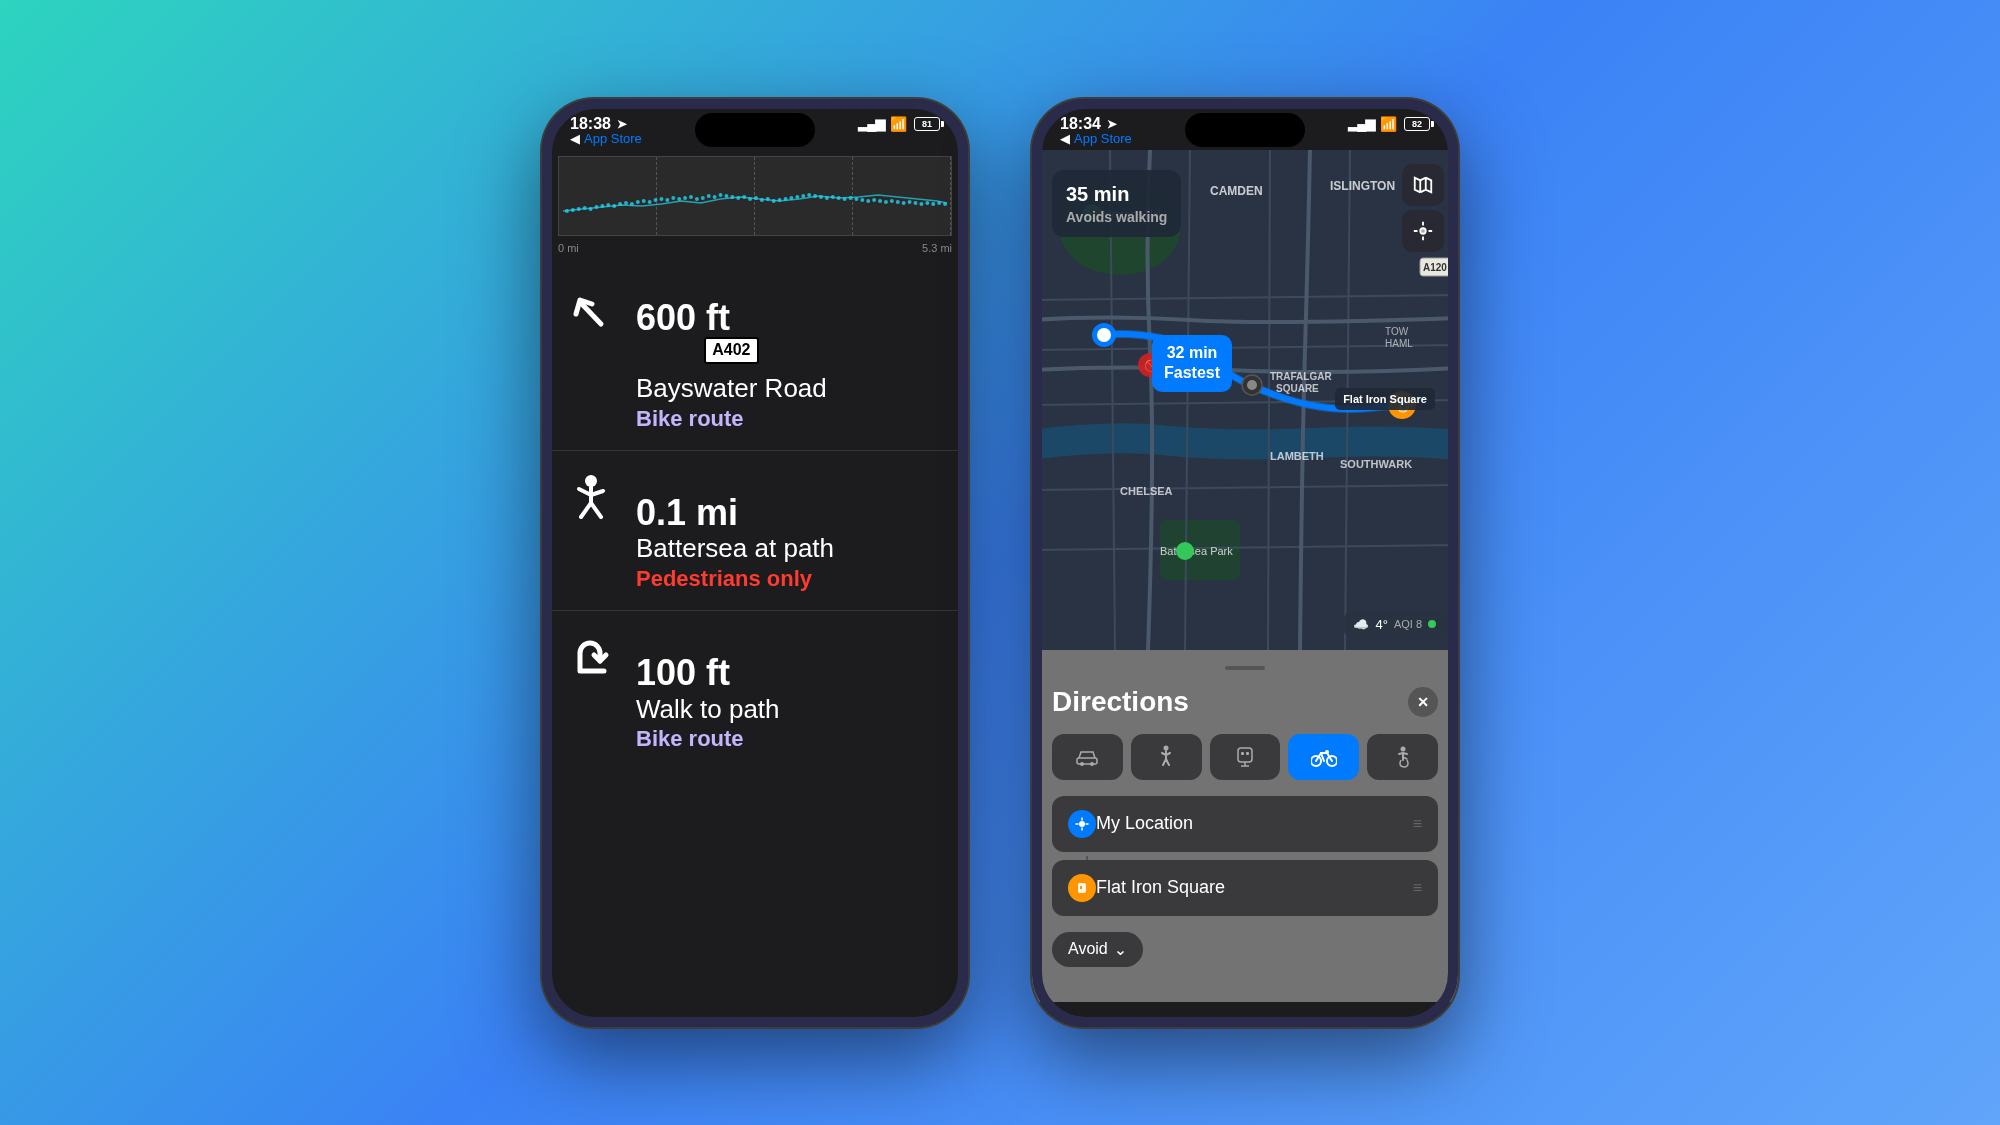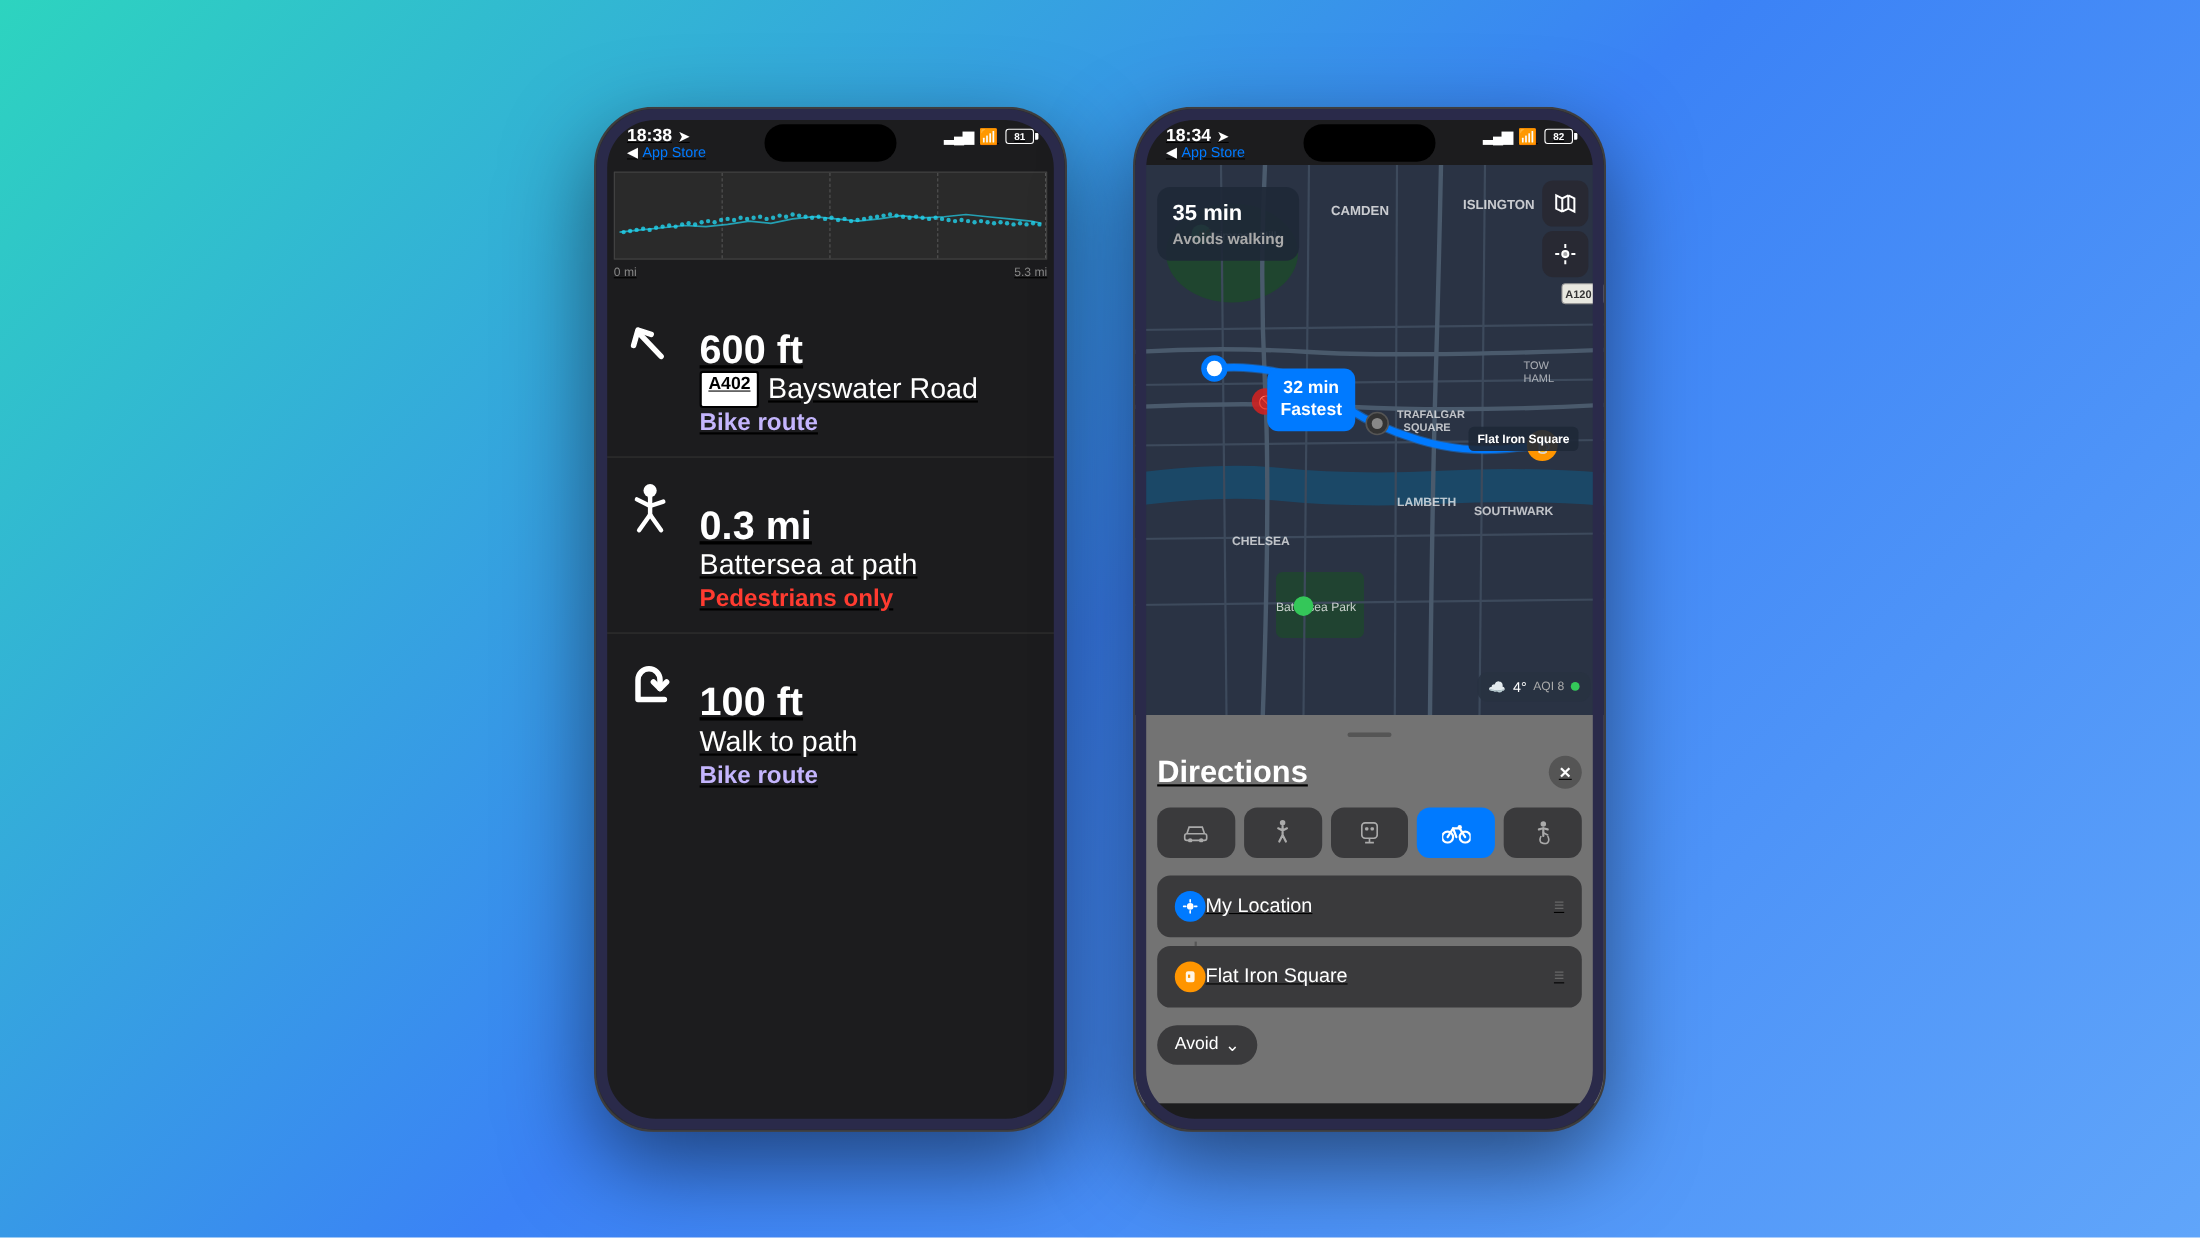--- a/index.html
+++ b/index.html
@@ -18,21 +18,20 @@
     
     .phone {
       width: 430px;
       height: 932px;
       background: #1a1a2e;
       border-radius: 54px;
       border: 2px solid rgba(255,255,255,0.15);
       position: relative;
       overflow: hidden;
       box-shadow: 0 30px 80px rgba(0,0,0,0.5), inset 0 0 0 1px rgba(255,255,255,0.08);
-      text-decoration: underline;
     }
 
     .phone-frame {
       position: absolute;
       inset: 0;
       border-radius: 54px;
       border: 10px solid #2a2a4a;
       pointer-events: none;
       z-index: 100;
     }
@@ -161,23 +160,25 @@
       font-weight: 800;
       color: #fff;
       line-height: 1.1;
       margin-top: 24px;
     }
     .nav-street {
       font-size: 26px;
       font-weight: 500;
       color: #fff;
       display: flex;
+      align-items: center;
       gap: 8px;
       flex-wrap: wrap;
       line-height: 1.3;
+      flex-direction: column;
     }
     .road-badge {
       background: #fff;
       color: #000;
       font-size: 16px;
       font-weight: 700;
       padding: 1px 6px;
       border-radius: 3px;
       border: 2px solid #000;
     }
@@ -517,21 +518,21 @@
         <line x1="22" y1="14" x2="22" y2="30" stroke="white" stroke-width="4" stroke-linecap="round"></line>
 
         <line x1="22" y1="22" x2="10" y2="16" stroke="white" stroke-width="4" stroke-linecap="round"></line>
         <line x1="22" y1="22" x2="34" y2="18" stroke="white" stroke-width="4" stroke-linecap="round"></line>
 
         <line x1="22" y1="30" x2="12" y2="44" stroke="white" stroke-width="4" stroke-linecap="round"></line>
         <line x1="22" y1="30" x2="32" y2="44" stroke="white" stroke-width="4" stroke-linecap="round"></line>
       </svg>
     </div>
     <div class="nav-content">
-      <div class="nav-distance">0.3 mi</div>
+      <div class="nav-distance">0.1 mi</div>
       <div class="nav-street">
         <span>Battersea at path</span>
       </div>
       <div class="nav-type-red">Pedestrians only</div>
     </div>
   </div>
 
   <div class="nav-item">
     <div class="nav-icon">
       <svg width="50" height="50" viewBox="0 0 50 50">

